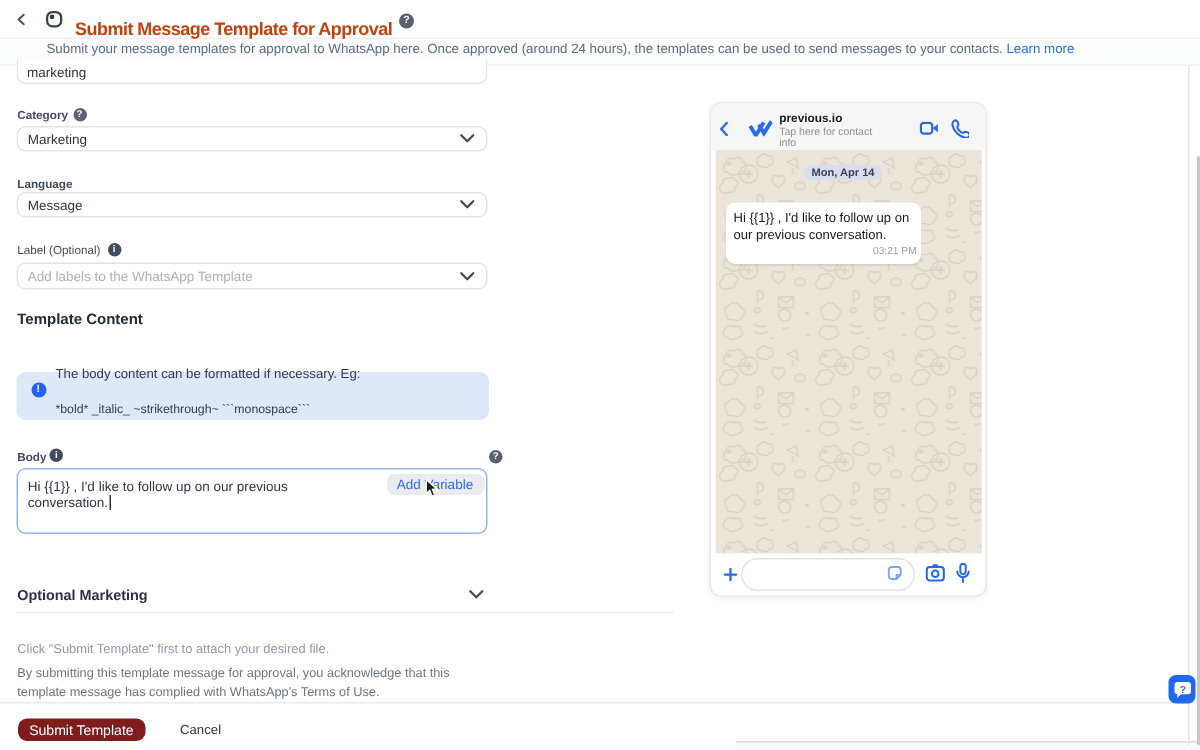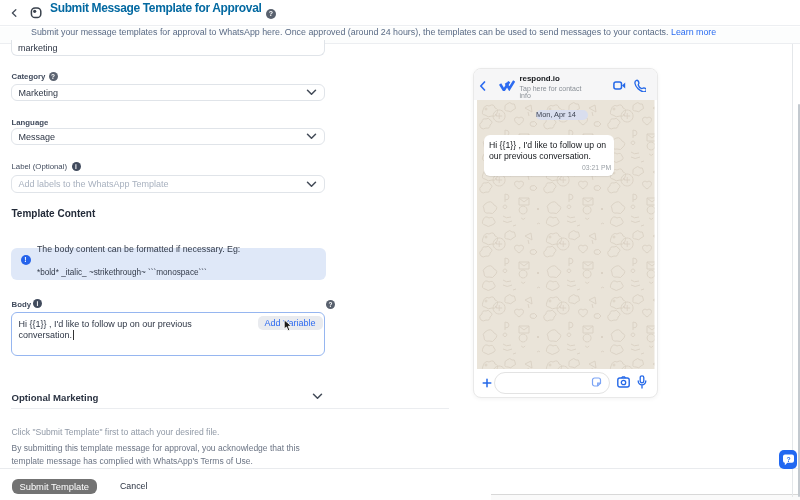--- a/index.html
+++ b/index.html
@@ -12,21 +12,21 @@
 <body>
 
 <div class="abs" style="left:0;top:0;width:800px;height:26px;background:#fff;border-bottom:1px solid #edeff2"></div>
 <svg class="abs" style="left:11px;top:8.5px" width="6" height="8" viewBox="0 0 6 8">
     <path d="M4.8 0.8 L1.4 4 L4.8 7.2" fill="none" stroke="#454d5a" stroke-width="1.3" stroke-linecap="round" stroke-linejoin="round"></path>
   </svg>
 <svg class="abs" style="left:30px;top:6px" width="12" height="13" viewBox="0 0 12 13">
     <rect x="1.4" y="2" width="9.4" height="9.6" rx="3.6" fill="none" stroke="#3a424d" stroke-width="1.5"></rect>
     <circle cx="4.7" cy="5.3" r="1.6" fill="#3a424d"></circle>
   </svg>
-<div class="abs" style="left:50px;top:1px;font-size:12px;font-weight:bold;color:#0369a1;letter-spacing:-0.35px">Submit Message Template for Approval</div>
+<div class="abs" style="left:50px;top:12px;font-size:12px;font-weight:bold;color:#c2410c;letter-spacing:-0.35px">Submit Message Template for Approval</div>
 <div class="badge" style="left:266px;top:8.5px;width:10px;height:10px;background:#59616e;font-size:7px;line-height:10px">?</div>
 
 <div class="abs" style="left:0;top:27px;width:800px;height:17px;background:#fcfdfd;border-bottom:1px solid #eceef1"></div>
 <div class="abs" style="left:31px;top:27px;font-size:8.9px;color:#5a6b85;letter-spacing:-0.012px">Submit your message templates for approval to WhatsApp here. Once approved (around 24 hours), the templates can be used to send messages to your contacts. <span style="color:#2a6cf0">Learn more</span></div>
 
 <div class="abs" style="left:11px;top:40px;width:314px;height:15.5px;border:1px solid #e0e4e9;border-top:none;border-radius:0 0 6px 6px;background:#fff"></div>
 <div class="abs" style="left:18px;top:43px;font-size:9px;color:#2e3645">marketing</div>
 
 <div class="abs" style="left:11.5px;top:72px;font-size:7.8px;font-weight:bold;color:#414b5d">Category</div>
 <div class="badge" style="left:48.5px;top:72px;width:9px;height:9px;background:#5b6370;font-size:6.5px;line-height:9px">?</div>
@@ -73,35 +73,35 @@
 <svg class="abs" style="left:312px;top:393px" width="11" height="7" viewBox="0 0 11 7">
     <path d="M1.5 1.2 L5.5 5.2 L9.5 1.2" fill="none" stroke="#424a57" stroke-width="1.5" stroke-linecap="round" stroke-linejoin="round"></path>
   </svg>
 
 <div class="abs" style="left:11px;top:408px;width:438px;height:1px;background:#ebedf0"></div>
 
 <div class="abs" style="left:11.5px;top:426.5px;font-size:8.6px;color:#9099a6">Click "Submit Template" first to attach your desired file.</div>
 <div class="abs" style="left:11.5px;top:441.5px;font-size:8.5px;color:#6b7484;line-height:13.5px">By submitting this template message for approval, you acknowledge that this<br>template message has complied with WhatsApp's Terms of Use.</div>
 
 <div class="abs" style="left:0;top:468px;width:800px;height:32px;background:#fff;border-top:1px solid #e9ebee"></div>
-<div class="abs" style="left:12px;top:479px;width:84.5px;height:15px;background:#737373;border-radius:6px;text-align:center;font-size:9.4px;color:#fff;line-height:15px">Submit Template</div>
+<div class="abs" style="left:12px;top:479px;width:84.5px;height:15px;background:#7f1d1d;border-radius:6px;text-align:center;font-size:9.4px;color:#fff;line-height:15px">Submit Template</div>
 <div class="abs" style="left:120px;top:481px;font-size:8.8px;font-weight:normal;color:#2b3342">Cancel</div>
 <div class="abs" style="left:491px;top:494px;width:309px;height:6px;background:#fafafa;border-top:1px solid #d8d8d8"></div>
 
 <div class="abs" style="left:473px;top:68px;width:184.5px;height:329.5px;background:#fff;border:1px solid #e9e9e9;border-radius:8px;box-shadow:0 1px 4px rgba(0,0,0,0.05)"></div>
 
 <div class="abs" style="left:473.5px;top:68.5px;width:183.5px;height:31.5px;background:#f6f6f7;border-radius:7px 7px 0 0"></div>
 <svg class="abs" style="left:478.5px;top:81px" width="7" height="10" viewBox="0 0 7 10">
     <path d="M5.5 1 L1.8 5 L5.5 9" fill="none" stroke="#2e6cf0" stroke-width="1.7" stroke-linecap="round" stroke-linejoin="round"></path>
   </svg>
 <svg class="abs" style="left:498.5px;top:80px" width="16" height="11" viewBox="0 0 16 11">
     <path d="M1.1 4.0 L4.9 10.2 L10.2 1.6" fill="none" stroke="#2d6bf0" stroke-width="2.6" stroke-linejoin="miter"></path>
     <path d="M6.9 3.0 L10.3 8.8 L15.2 0.9" fill="none" stroke="#2d6bf0" stroke-width="2.6" stroke-linejoin="miter"></path>
   </svg>
-<div class="abs" style="left:519.5px;top:73.5px;font-size:7.9px;font-weight:bold;color:#15181c">respond.io</div>
+<div class="abs" style="left:519.5px;top:73.5px;font-size:7.9px;font-weight:bold;color:#15181c">previous.io</div>
 <div class="abs" style="left:519.5px;top:84.5px;font-size:7px;color:#8a9097;line-height:7.2px">Tap here for contact<br>info</div>
 <svg class="abs" style="left:612.5px;top:81px" width="13" height="9" viewBox="0 0 13 9">
     <rect x="0.9" y="0.9" width="7.6" height="7.2" rx="2" fill="none" stroke="#2468e8" stroke-width="1.5"></rect>
     <path d="M9 4.5 L12.2 1.6 L12.2 7.4 Z" fill="#2468e8"></path>
   </svg>
 <svg class="abs" style="left:633.5px;top:79px" width="12" height="13" viewBox="0 0 12 13">
     <path d="M2.6 1.3 c1.3 -0.3 2.1 1.3 2.3 2.5 0.2 1 -0.8 1.4 -0.6 2.2 0.3 1.4 2 3.2 3.4 3.6 0.8 0.2 1.1 -0.8 2.1 -0.7 1.2 0.2 2.8 1 2.6 2.3 -0.2 1.2 -1.7 1.8 -2.9 1.6 C5.7 12.2 1.6 8.3 1 4.5 0.8 3.2 1.4 1.6 2.6 1.3 Z" fill="none" stroke="#2468e8" stroke-width="1.35"></path>
   </svg>
 
 <svg class="abs" style="left:477px;top:100px" width="177.5" height="269" viewBox="0 0 177.5 269">
@@ -126,21 +126,21 @@
 <path d="M18 14 l2 2"></path>
 <path d="M60 60 q2 -2 3 0"></path>
 <path d="M36 62 l3 -1"></path>
 </g>
 </pattern>
 </defs>
 <rect width="177.5" height="269" fill="#eae4d9"></rect>
 <rect width="177.5" height="269" fill="url(#dd)"></rect>
 </svg>
 
-<div class="abs" style="left:536px;top:110px;width:52px;height:9.5px;background:#d9deee;border-radius:5px;text-align:left;font-size:7.4px;font-weight:normal;color:#3c4250;line-height:9.5px">Mon, Apr 14</div>
+<div class="abs" style="left:536px;top:110px;width:52px;height:9.5px;background:#d9deee;border-radius:5px;text-align:center;font-size:7.4px;font-weight:bold;color:#3c4250;line-height:9.5px">Mon, Apr 14</div>
 
 <div class="abs" style="left:484px;top:135px;width:130px;height:41px;background:#fff;border-radius:6px;box-shadow:0 1px 1px rgba(0,0,0,0.08)"></div>
 <div class="abs" style="left:489px;top:139.5px;font-size:8.7px;color:#16191d;line-height:11.5px">Hi {{1}} , I'd like to follow up on<br>our previous conversation.</div>
 <div class="abs" style="left:582px;top:164px;font-size:6.8px;color:#9aa0a6">03:21 PM</div>
 
 <div class="abs" style="left:480px;top:375.5px;width:14px;height:14px">
 <svg width="14" height="14" viewBox="0 0 14 14">
       <path d="M7 3.2 L7 10.8 M3.2 7 L10.8 7" stroke="#2468e8" stroke-width="1.5" stroke-linecap="round"></path>
     </svg>
 </div>

